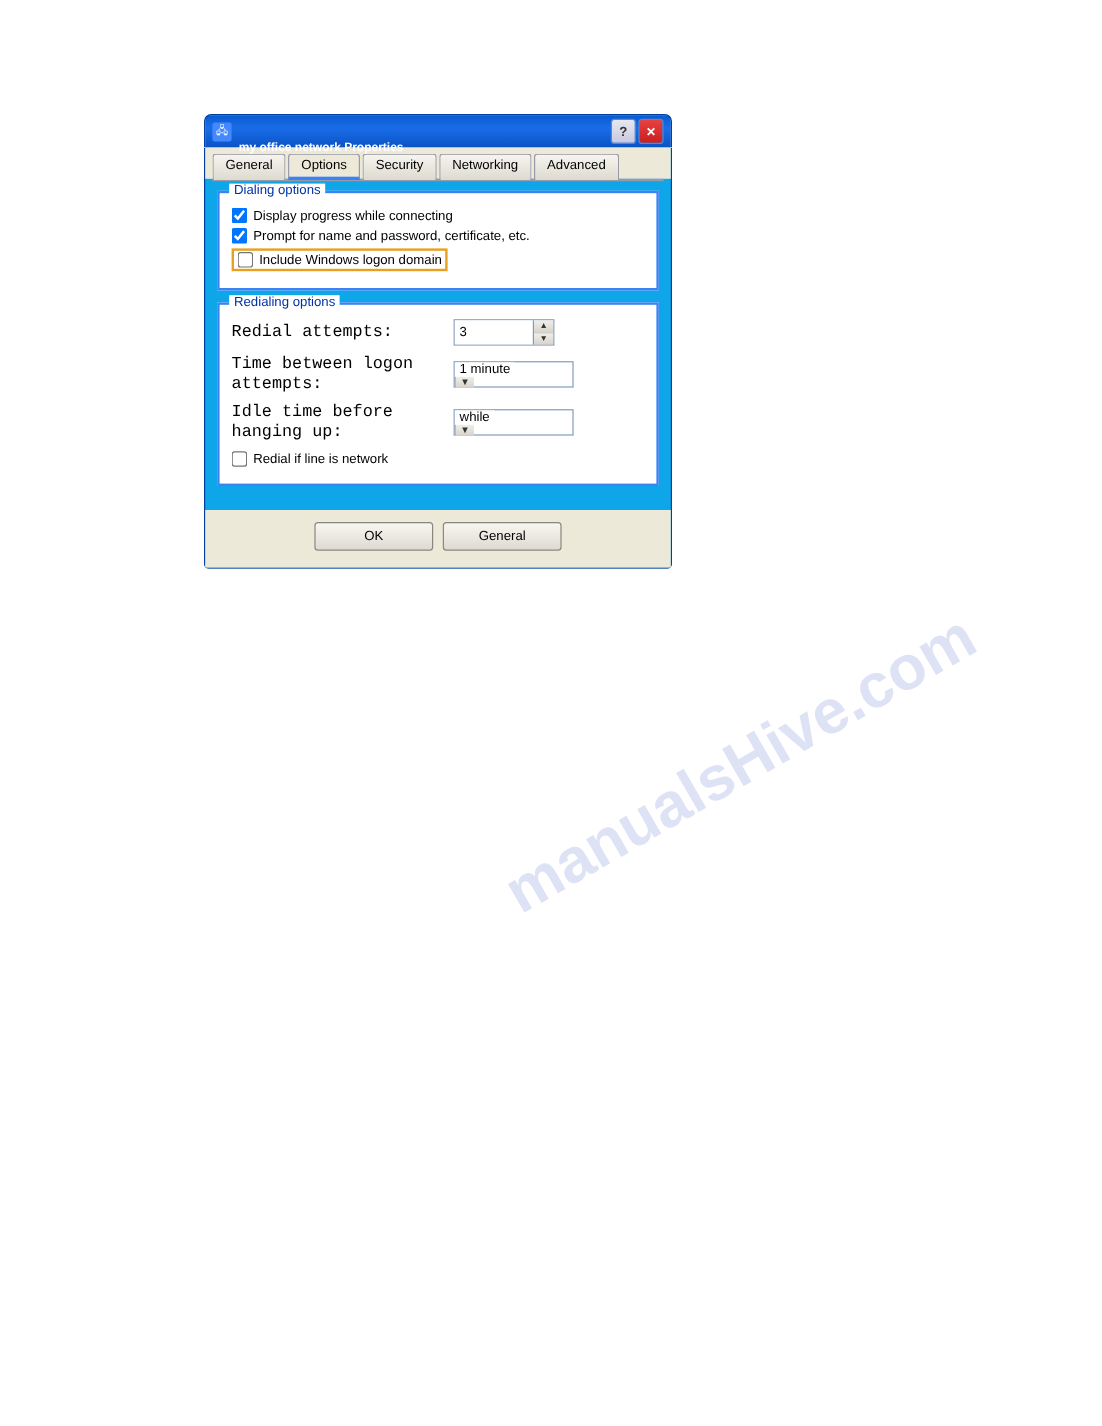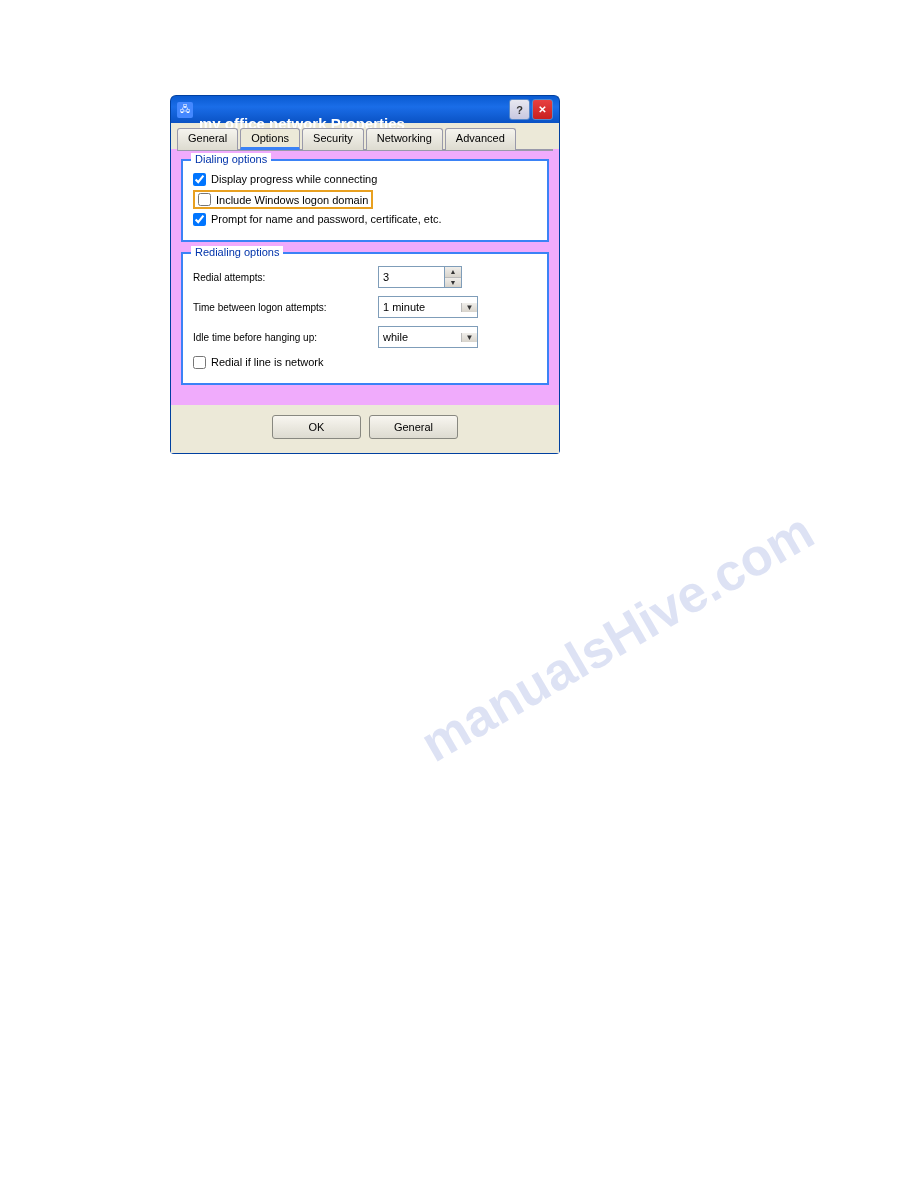--- a/index.html
+++ b/index.html
@@ -58,21 +58,21 @@
       display: flex;
       align-items: center;
       justify-content: center;
       font-size: 9px;
       color: white;
     }
 
     .title-bar-text {
       flex: 1;
       color: white;
-      font-size: 15px;
+      font-size: 10px;
       font-weight: bold;
       margin-top: 28px;
     }
 
     .title-bar-buttons {
       display: flex;
       gap: 2px;
     }
 
     .tb-btn {
@@ -96,21 +96,21 @@
     }
 
     .tb-btn.close {
       background: linear-gradient(to bottom, #e84040, #c82020);
       color: white;
       font-size: 10px;
     }
 
     
     .dialog-content {
-      background: #f0abfc;
+      background: #0ea5e9;
       border: 1px solid #0040a0;
       border-top: none;
       border-radius: 0 0 4px 4px;
     }
 
     
     .tabs-bar {
       display: flex;
       padding: 4px 6px 0 6px;
       gap: 2px;
@@ -166,20 +166,21 @@
       color: #0033aa;
       font-size: 11px;
     }
 
     .section-content {
       margin-top: 6px;
     }
 
     .checkbox-row {
       display: flex;
+      align-items: center;
       margin-bottom: 4px;
       gap: 5px;
     }
 
     .checkbox-row input[type="checkbox"] {
       width: 13px;
       height: 13px;
       margin: 0;
       cursor: pointer;
     }
@@ -199,24 +200,25 @@
     }
 
     
     .field-row {
       display: flex;
       align-items: center;
       margin-bottom: 8px;
     }
 
     .field-label {
-      font-size: 10px;
+      font-size: 14px;
       color: #000;
       width: 185px;
       flex-shrink: 0;
+      font-family: Liberation Mono, monospace;
     }
 
     .spinner-control {
       display: flex;
       align-items: stretch;
       border: 1px solid #7f9db9;
       background: white;
       height: 22px;
     }
 
@@ -249,25 +251,26 @@
       color: #333;
       border-bottom: 1px solid #bbb;
     }
 
     .spinner-btn:last-child {
       border-bottom: none;
     }
 
     .dropdown-control {
       display: flex;
-      align-items: center;
+      align-items: flex-start;
       border: 1px solid #7f9db9;
       background: white;
       height: 22px;
       width: 100px;
+      flex-direction: column;
     }
 
     .dropdown-value {
       flex: 1;
       padding: 0 4px;
       font-size: 11px;
       display: flex;
       align-items: center;
       background: white;
     }
@@ -287,21 +290,21 @@
     
     .dialog-footer {
       display: flex;
       justify-content: center;
       gap: 8px;
       padding: 10px 10px 14px 10px;
       background: #ece9d8;
     }
 
     .dialog-btn {
-      width: 89px;
+      width: 99px;
       height: 24px;
       background: linear-gradient(to bottom, #f8f6f0, #dddbd0);
       border: 1px solid #888880;
       border-radius: 3px;
       cursor: pointer;
       font-size: 11px;
       font-family: inherit;
       color: #000;
       display: flex;
       align-items: center;
@@ -342,29 +345,29 @@
       <div class="section-box">
         <span class="section-legend">Dialing options</span>
         <div class="section-content">
 
           <div class="checkbox-row">
             <input type="checkbox" checked="" style="">
             <span class="checkbox-label">Display progress while connecting</span>
           </div>
 
           <div class="checkbox-row">
+            <input type="checkbox" checked="" style="">
+            <span class="checkbox-label">Prompt for name and password, certificate, etc.</span>
+          </div>
+
+          <div class="checkbox-row">
             <div class="highlighted-checkbox">
               <input type="checkbox" style="">
               <span class="checkbox-label">Include Windows logon domain</span>
             </div>
-          </div>
-
-          <div class="checkbox-row">
-            <input type="checkbox" checked="" style="">
-            <span class="checkbox-label">Prompt for name and password, certificate, etc.</span>
           </div>
 
         </div>
       </div>
 
       <div class="section-box">
         <span class="section-legend">Redialing options</span>
         <div class="section-content">
 
           <div class="field-row">

